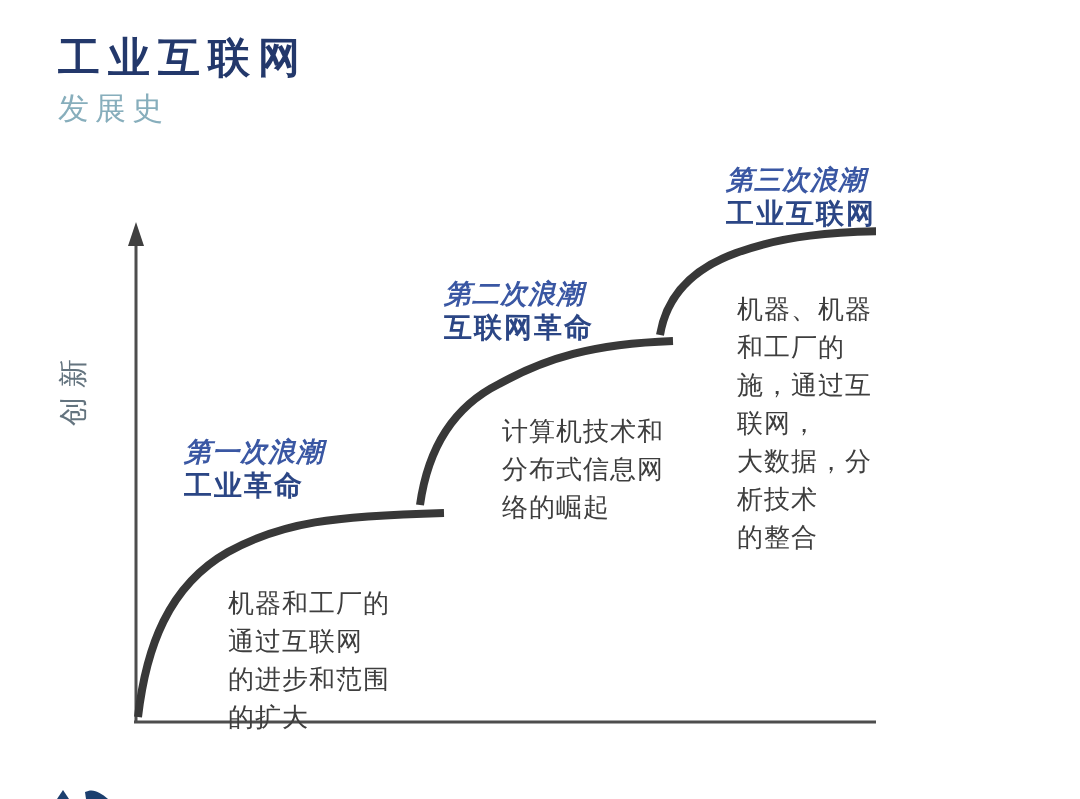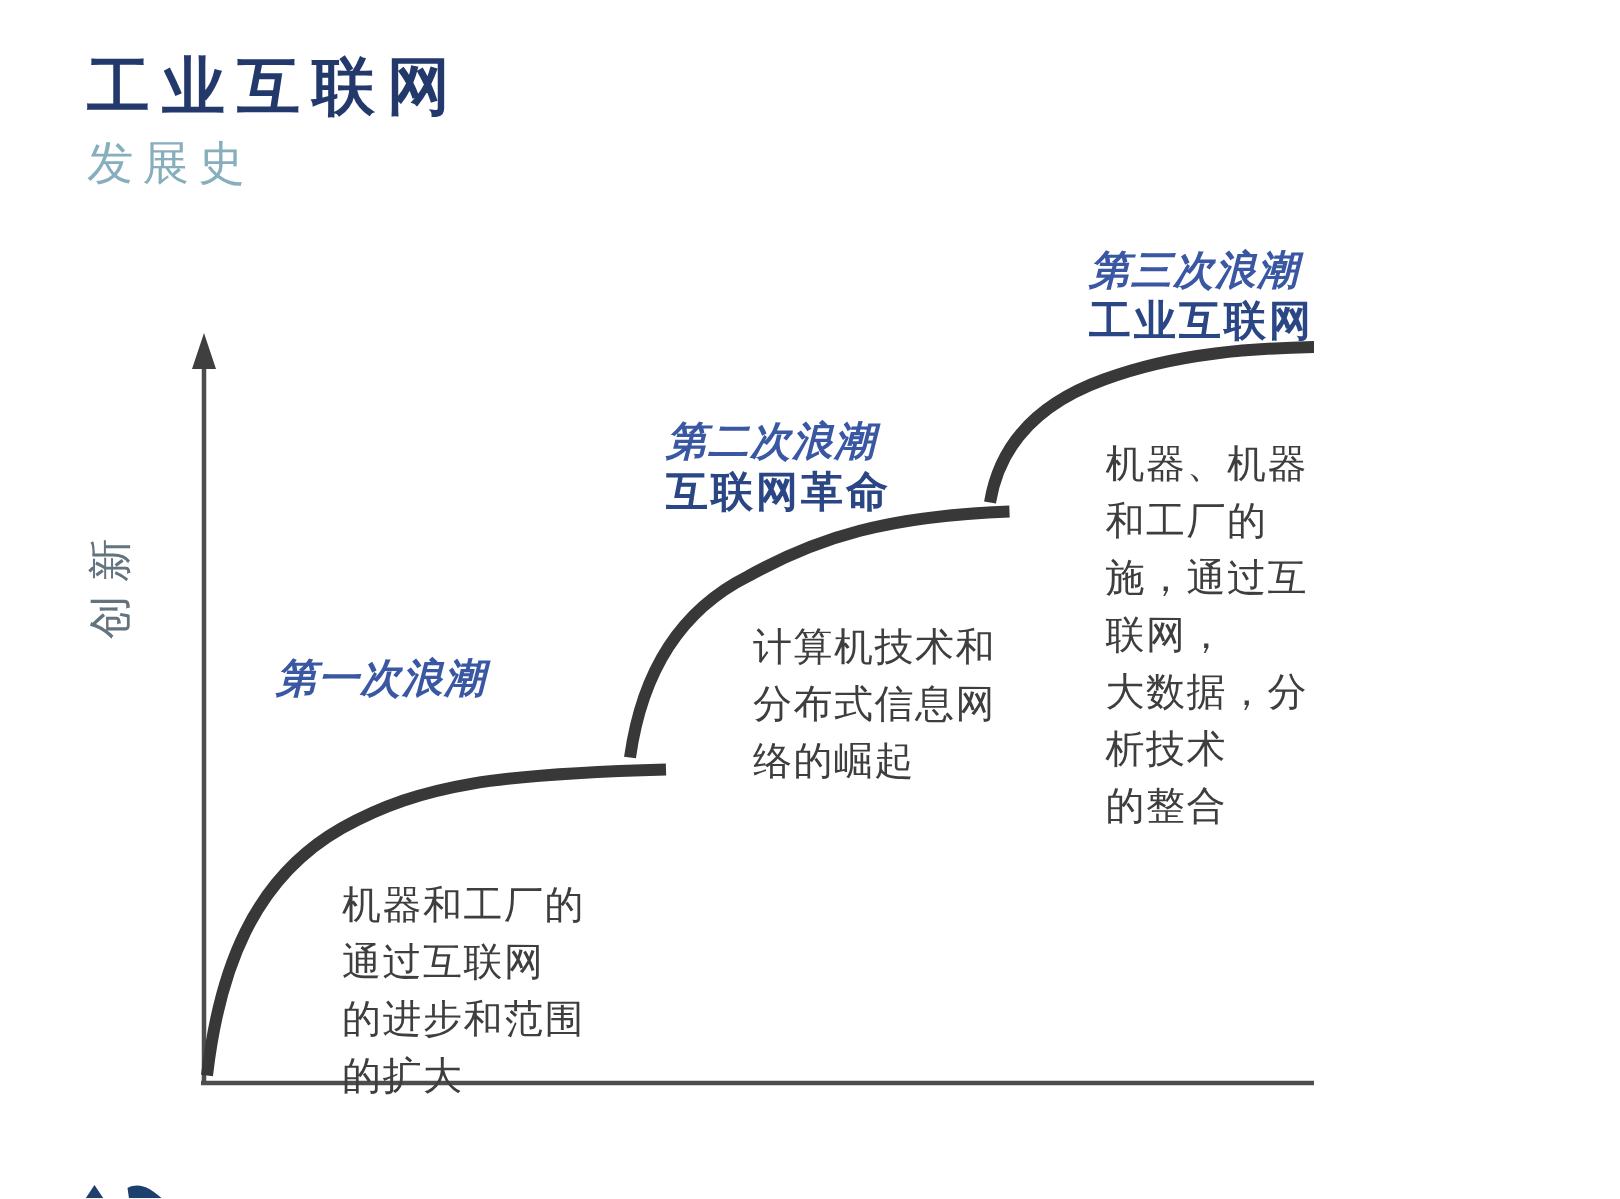--- a/index.html
+++ b/index.html
@@ -108,20 +108,21 @@
 
     <path d="M 57 799 L 63 790 L 69 799 Z" fill="#1c3f6e"></path>
     <path d="M 85 792 C 93 788 100 792 108 799 L 86 799 Z" fill="#1c3f6e"></path>
   </svg>
 
   <div class="y-label">创新</div>
   <div class="x-label">时间</div>
 
   <div class="wave-label" style="left:184px; top:436px;">
     <div class="wave-title">第一次浪潮</div>
+    <div class="wave-name">工业革命</div>
   </div>
   <div class="desc" style="left:228px; top:584px;">
     <div>机器和工厂的</div>
     <div>通过互联网</div>
     <div>的进步和范围</div>
     <div>的扩大</div>
   </div>
 
   <div class="wave-label" style="left:424px; top:278px;margin-left:20px;">
     <div class="wave-title">第二次浪潮</div>

